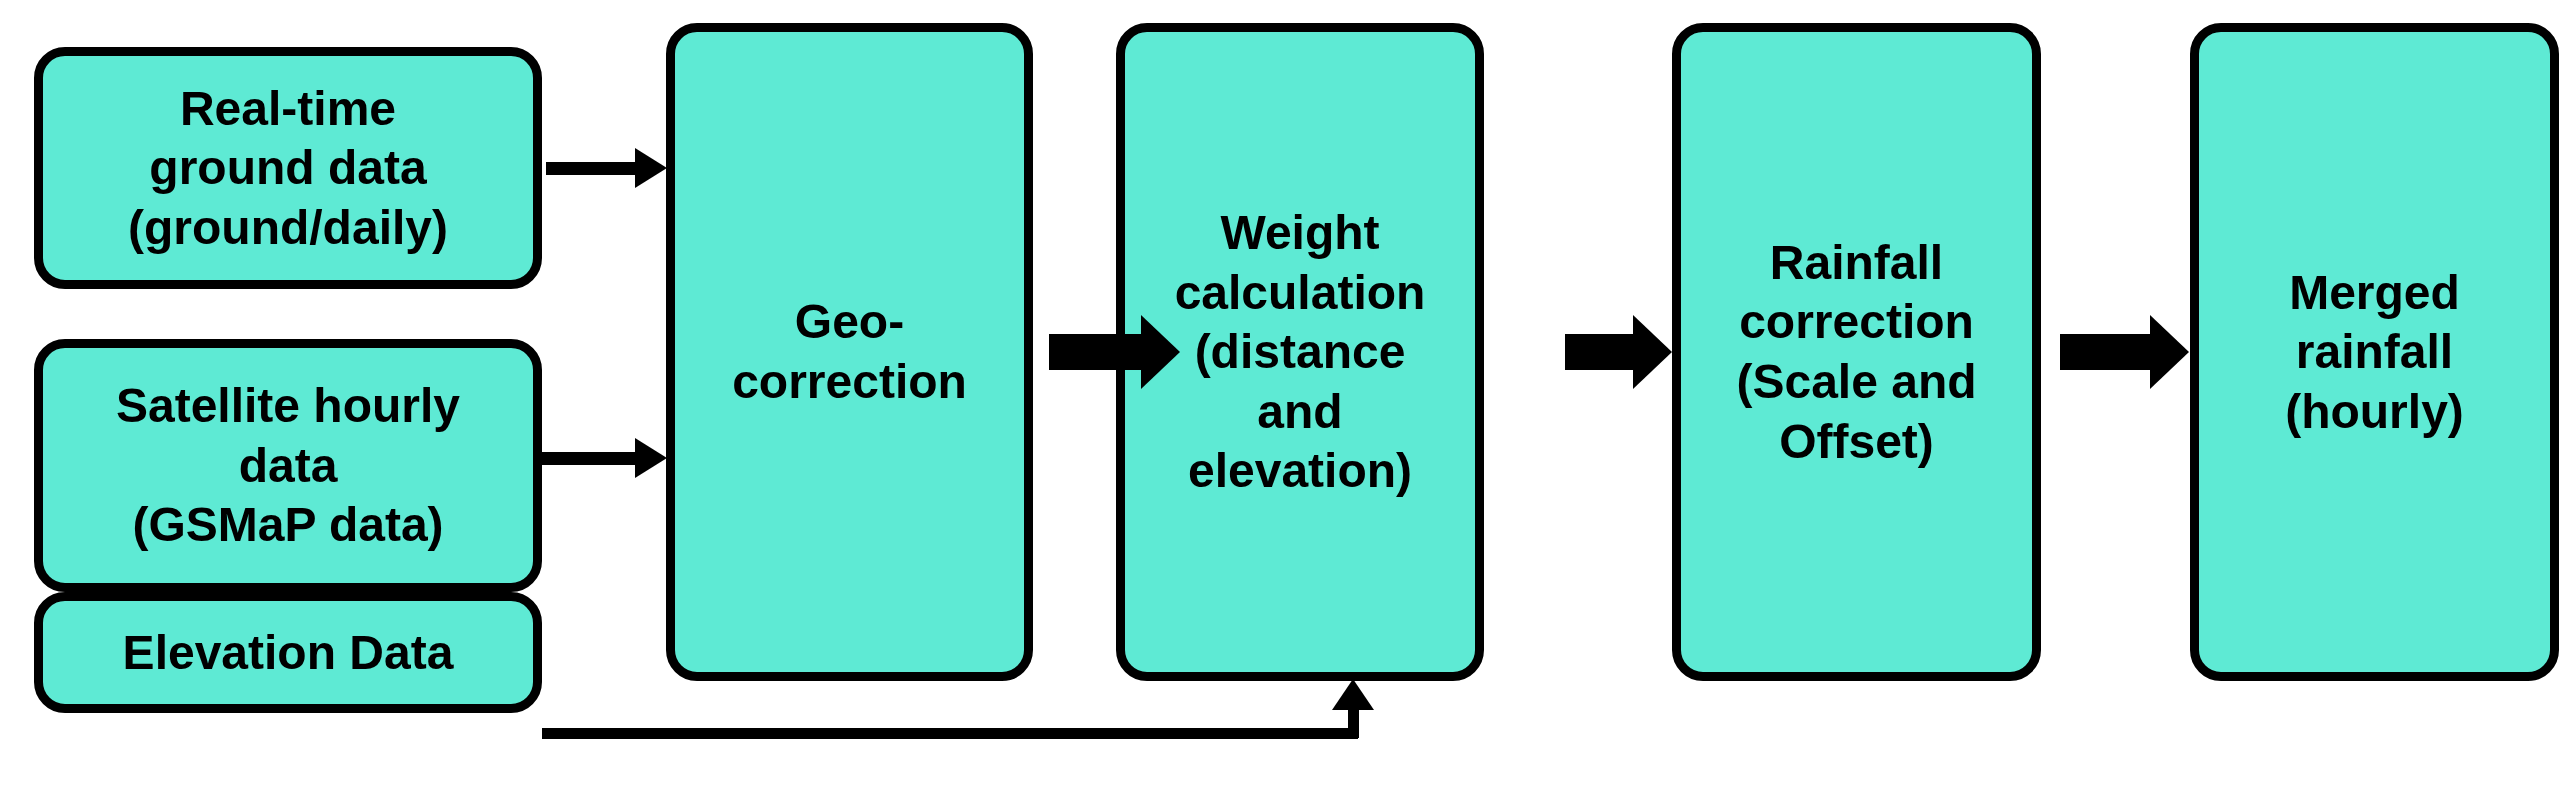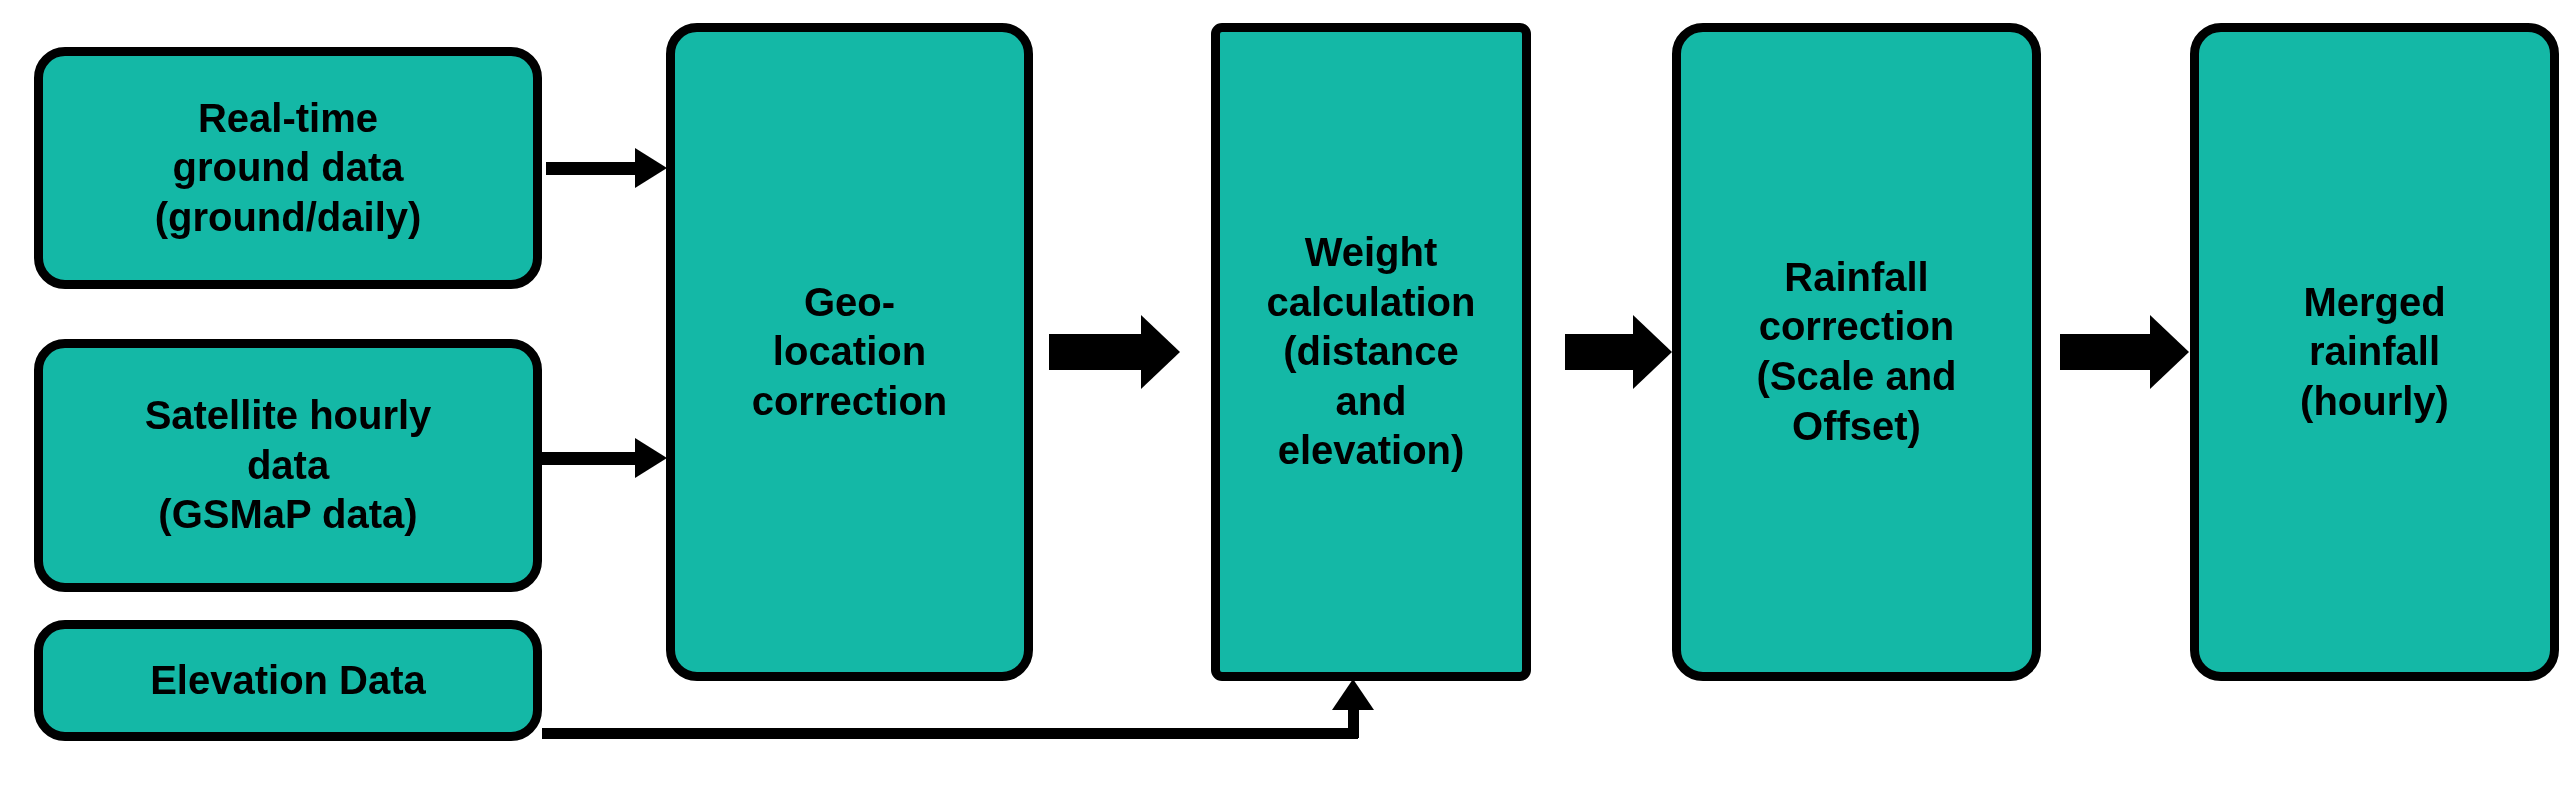--- a/index.html
+++ b/index.html
@@ -14,41 +14,41 @@
     background: #ffffff;
     font-family: "Liberation Sans", sans-serif;
     color: #000000;
     overflow: hidden;
   }
   .node {
     position: absolute;
     box-sizing: border-box;
     border: 9px solid #000000;
     border-radius: 31px;
-    background: #14b8a6;
+    background: #5eead4;
     display: flex;
     flex-direction: column;
     align-items: center;
     justify-content: center;
     text-align: center;
     font-weight: bold;
-    font-size: 40px;
+    font-size: 48px;
     line-height: 1.24;
   }
   .node span { display: block; white-space: nowrap; }
   .gap-top { }
 
   
   #node-ground    { left: 34px;  top: 47px;  width: 508px; height: 242px; }
   #node-satellite { left: 34px;  top: 339px; width: 508px; height: 253px; }
-  #node-elevation { left: 34px;  top: 620px; width: 508px; height: 121px; align-items: center; }
+  #node-elevation { left: 34px;  top: 592px; width: 508px; height: 121px; align-items: center; }
 
   
   #node-geo      { left: 666px;  top: 23px; width: 367px; height: 658px; justify-content: center; }
-  #node-weight   { left: 1211px; top: 23px; width: 320px; height: 658px; border-radius: 11px; }
+  #node-weight   { left: 1116px; top: 23px; width: 368px; height: 658px; }
   #node-rainfall { left: 1672px; top: 23px; width: 369px; height: 658px; }
   #node-merged   { left: 2190px; top: 23px; width: 369px; height: 658px; }
 
   .shaft { position: absolute; background: #000000; }
   .head-right {
     position: absolute; width: 0; height: 0;
     border-top: 20px solid transparent;
     border-bottom: 20px solid transparent;
     border-left: 32px solid #000000;
   }
@@ -100,21 +100,20 @@
     <span>data</span>
     <span class="gap-top">(GSMaP data)</span>
   </div>
 
   <div class="node" id="node-elevation">
     <span>Elevation Data</span>
   </div>
 
   <div class="node" id="node-geo">
     <span>Geo-</span>
-    <span>location</span>
     <span>correction</span>
   </div>
 
   <div class="node" id="node-weight">
     <span>Weight</span>
     <span>calculation</span>
     <span>(distance</span>
     <span>and</span>
     <span>elevation)</span>
   </div>

